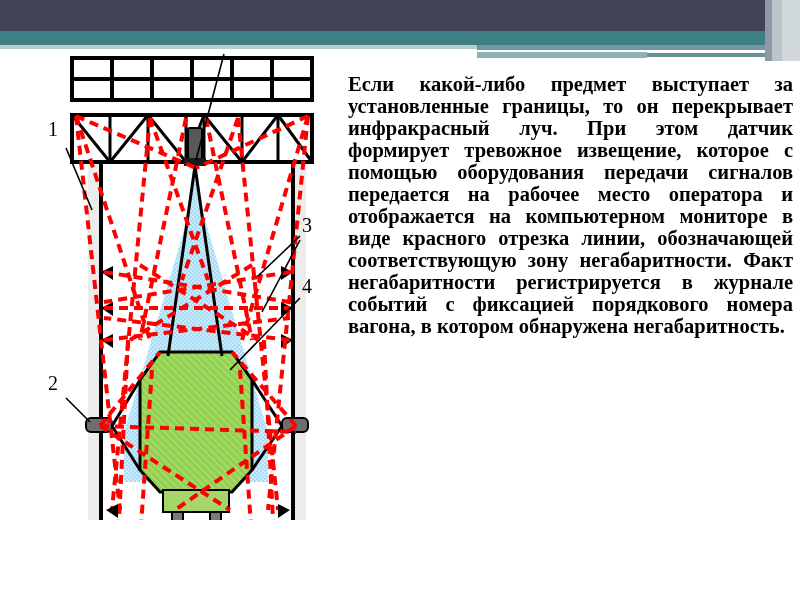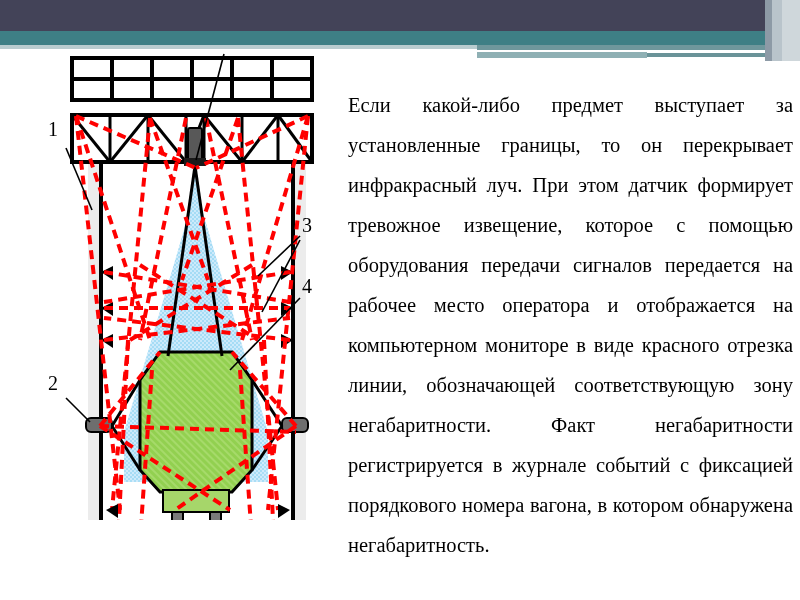--- a/index.html
+++ b/index.html
@@ -91,27 +91,28 @@
     left: 782px; top: 0;
     width: 18px;
     height: 61px;
     background: #cfd7db;
   }
 
   
   #body-text {
     position: absolute;
     left: 348px;
-    top: 85px;
+    top: 73px;
     width: 445px;
     font-size: 20.5px;
-    line-height: 40px;
+    line-height: 22px;
     text-align: justify;
     color: #000000;
     font-family: "Liberation Serif", "DejaVu Serif", serif;
+    font-weight: bold;
   }
 
   
   #diagram {
     position: absolute;
     left: 0;
     top: 40px;
     width: 340px;
     height: 480px;
   }

